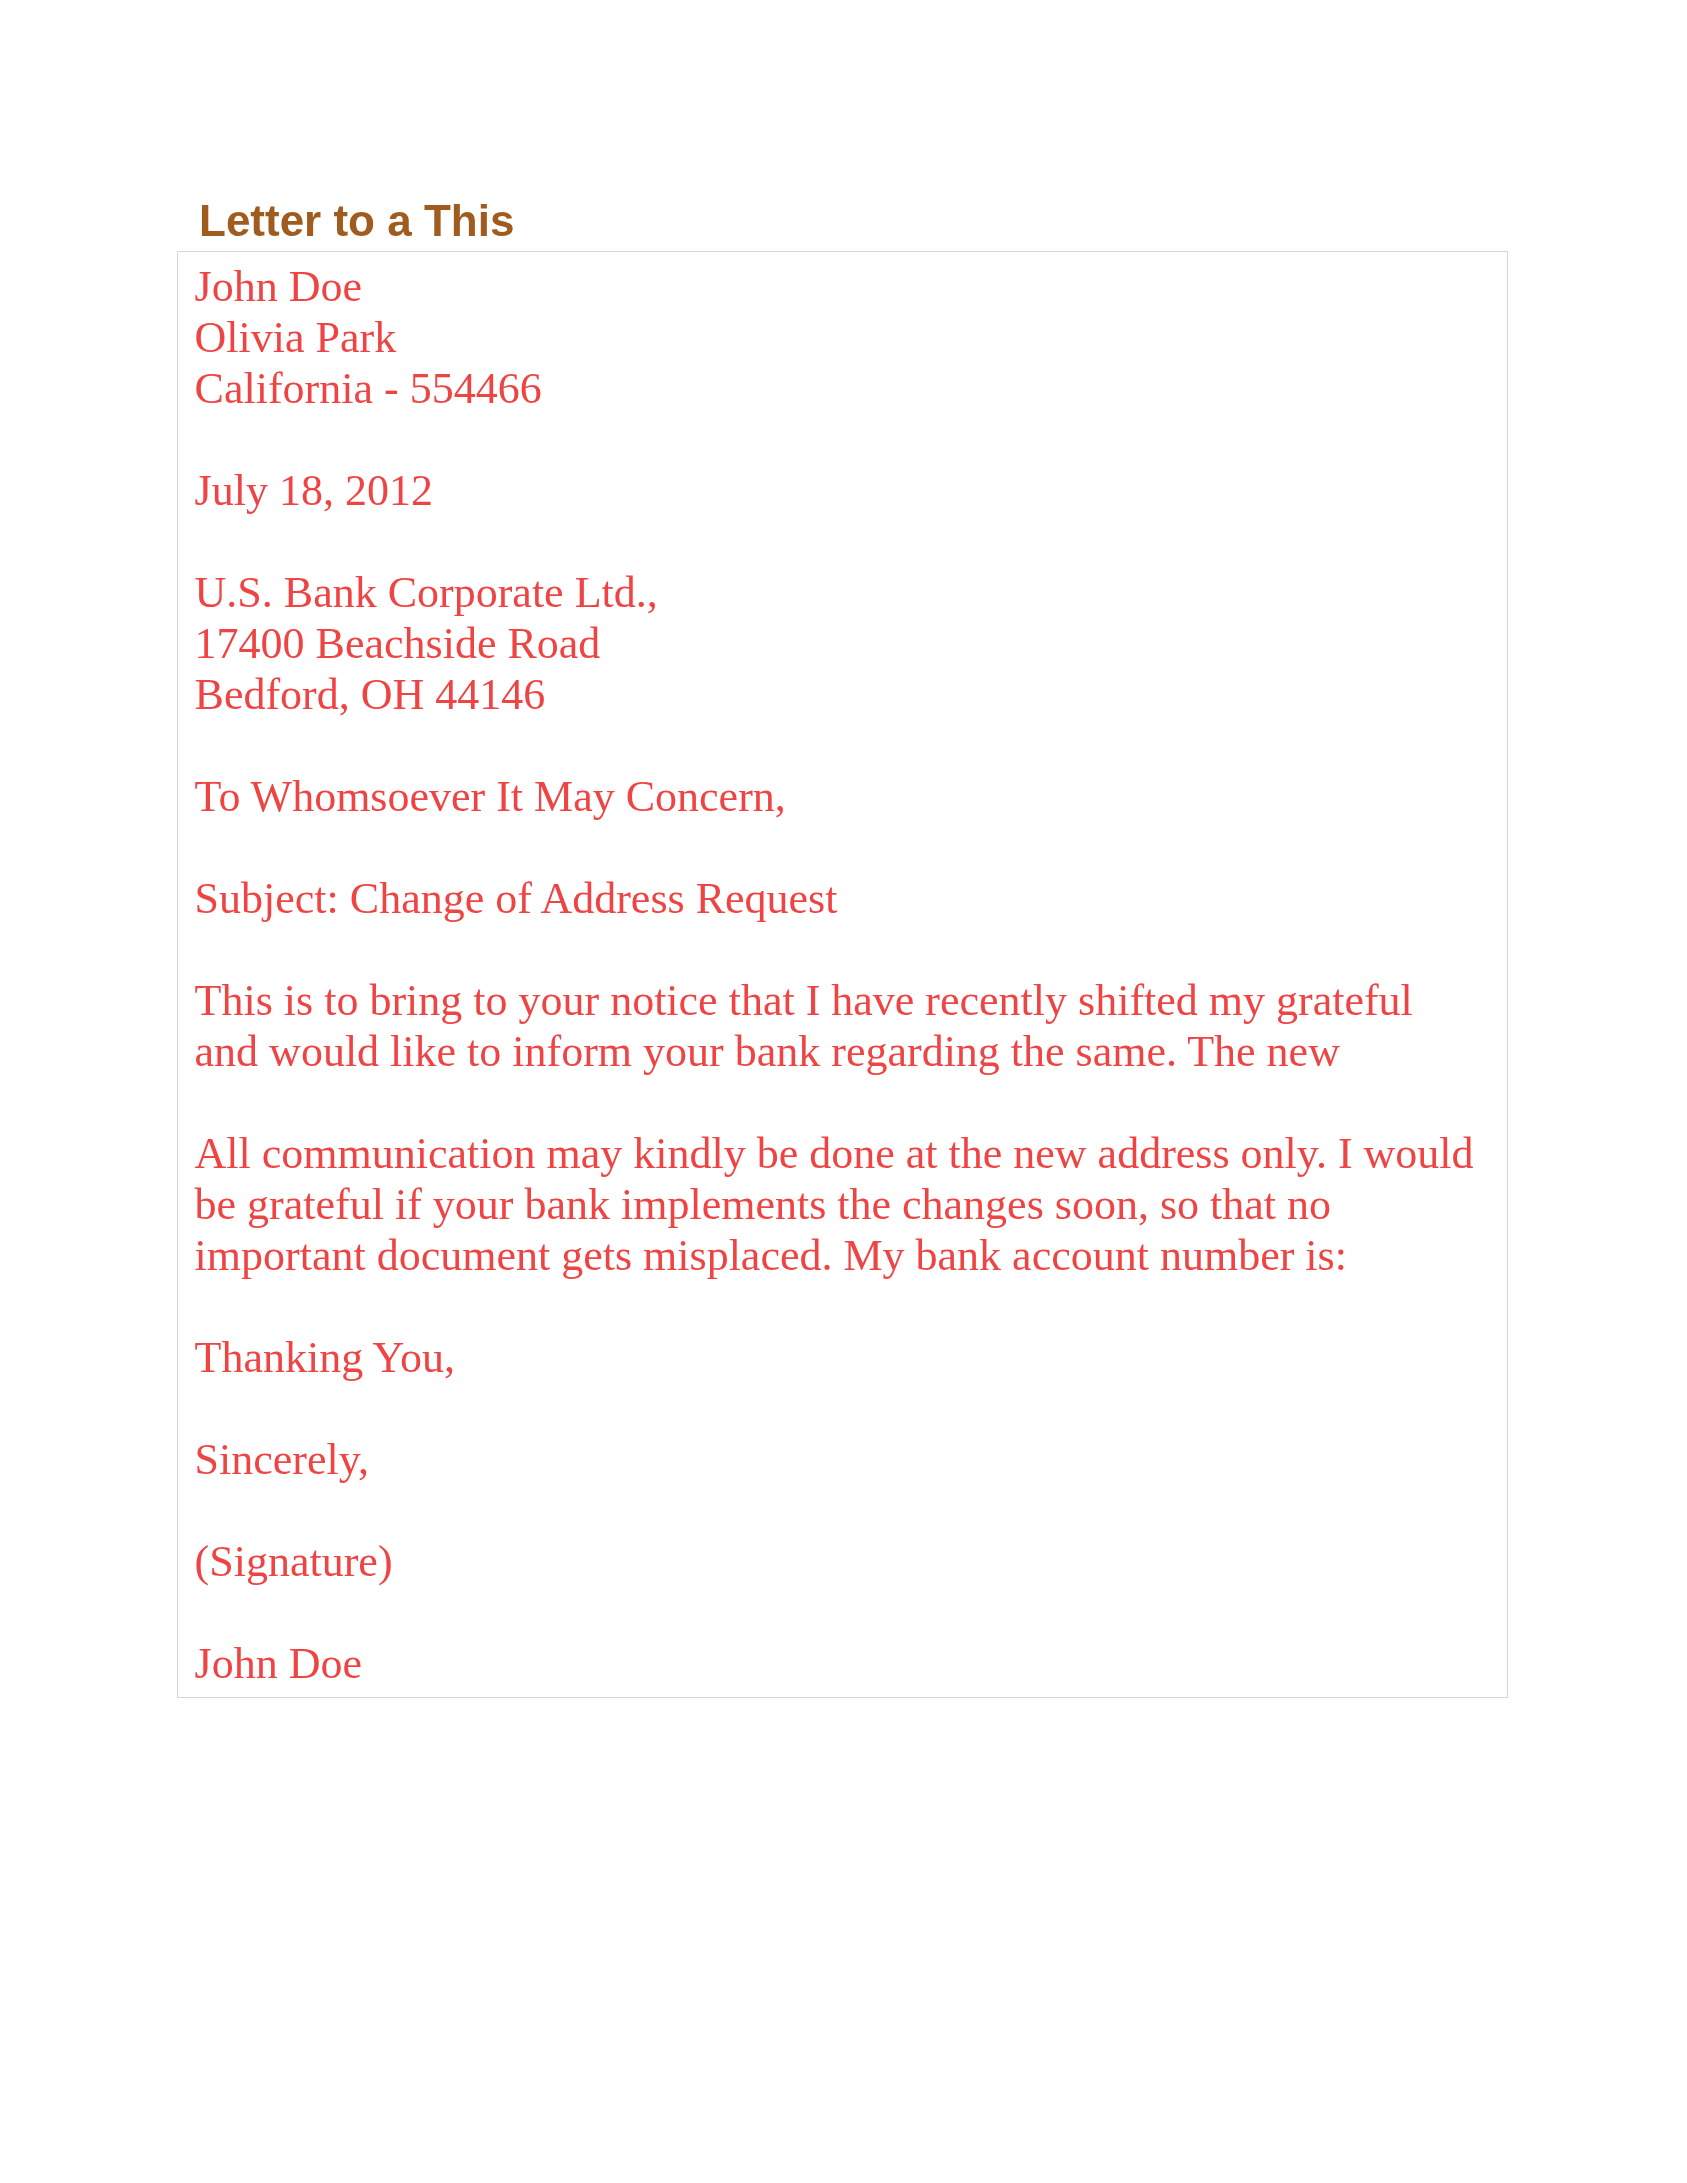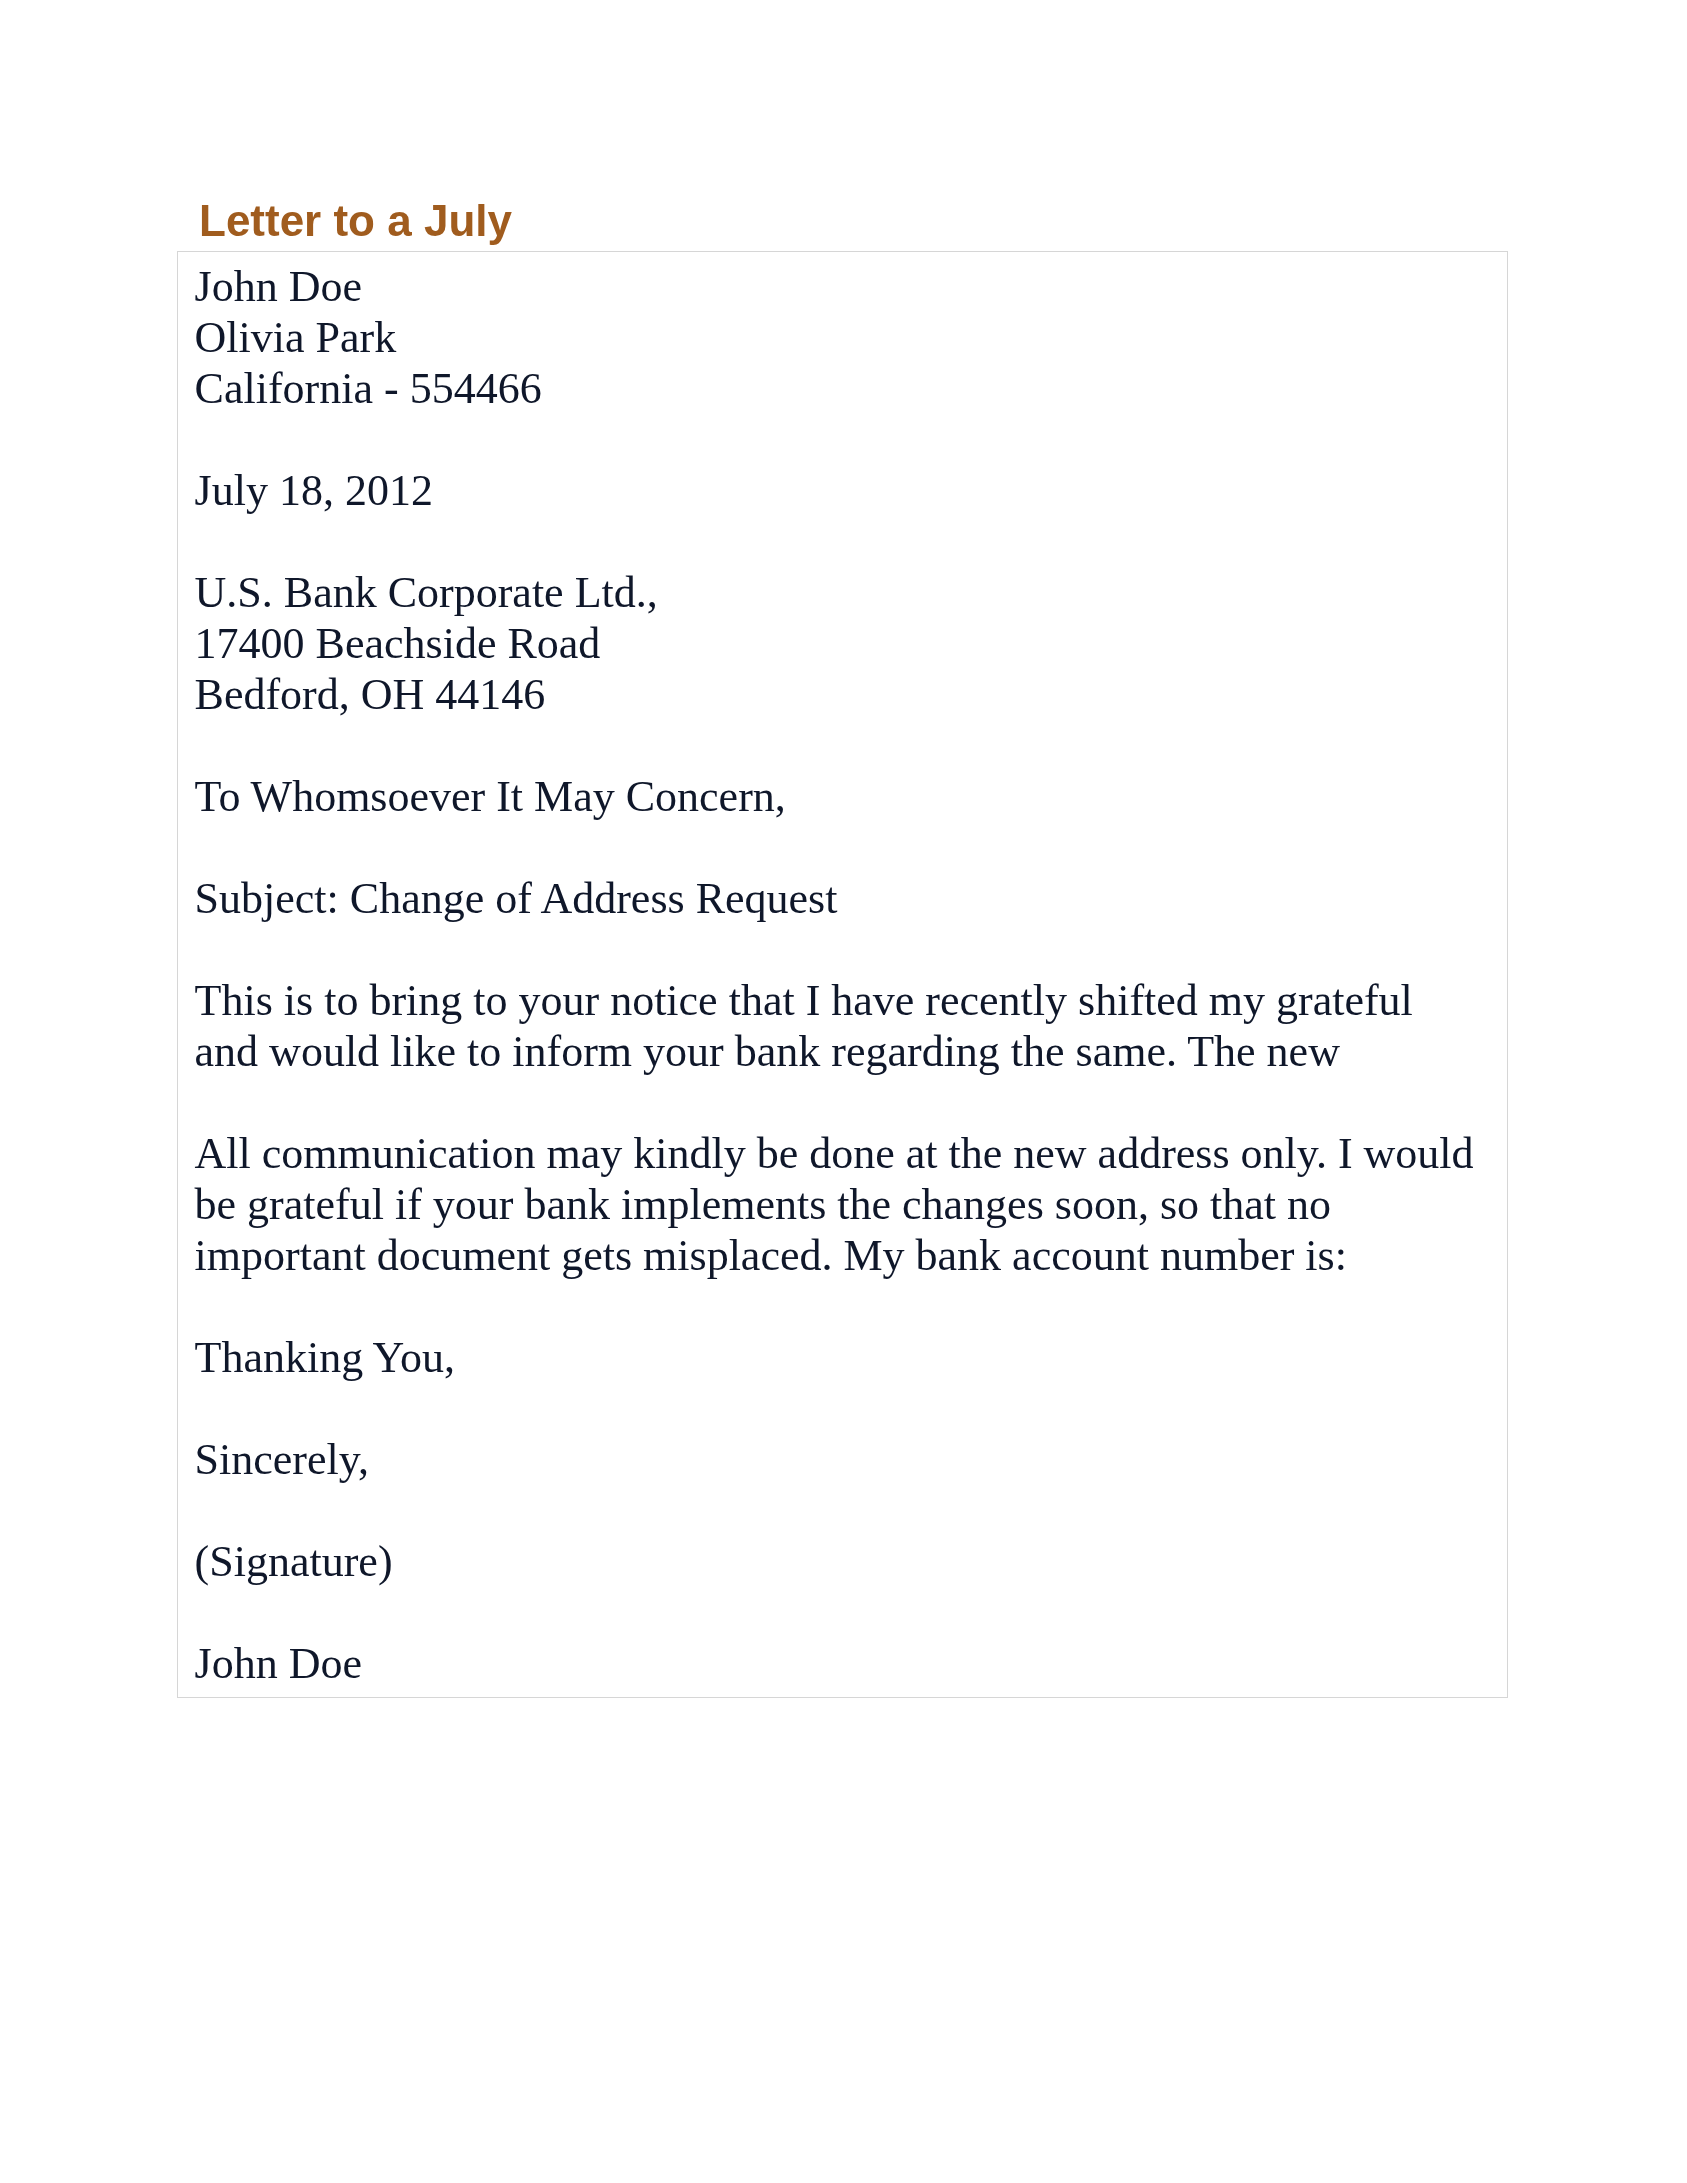--- a/index.html
+++ b/index.html
@@ -30,35 +30,35 @@
     letter-spacing: 0px;
   }
   .letter-box {
     box-sizing: border-box;
     width: 1331px;
     border: 1.7px solid #D6D6D6;
     background: #ffffff;
     padding: 8.7px 15.7px 7.9px 16.6px;
     font-size: 44px;
     line-height: 51px;
-    color: #0f172a;
+    color: #ef4444;
   }
   .block { margin: 0; }
   .block + .block { margin-top: 51px; }
   .line {
     white-space: nowrap;
     min-height: 51px;
   }
 </style>
 </head>
 <body>
 
 <div class="content">
 
-  <h1 class="page-title">Letter to a July</h1>
+  <h1 class="page-title">Letter to a This</h1>
 
   <div class="letter-box">
 
     <div class="block">
       <div class="line">John Doe</div>
       <div class="line">Olivia Park</div>
       <div class="line">California - 554466</div>
     </div>
 
     <div class="block">

